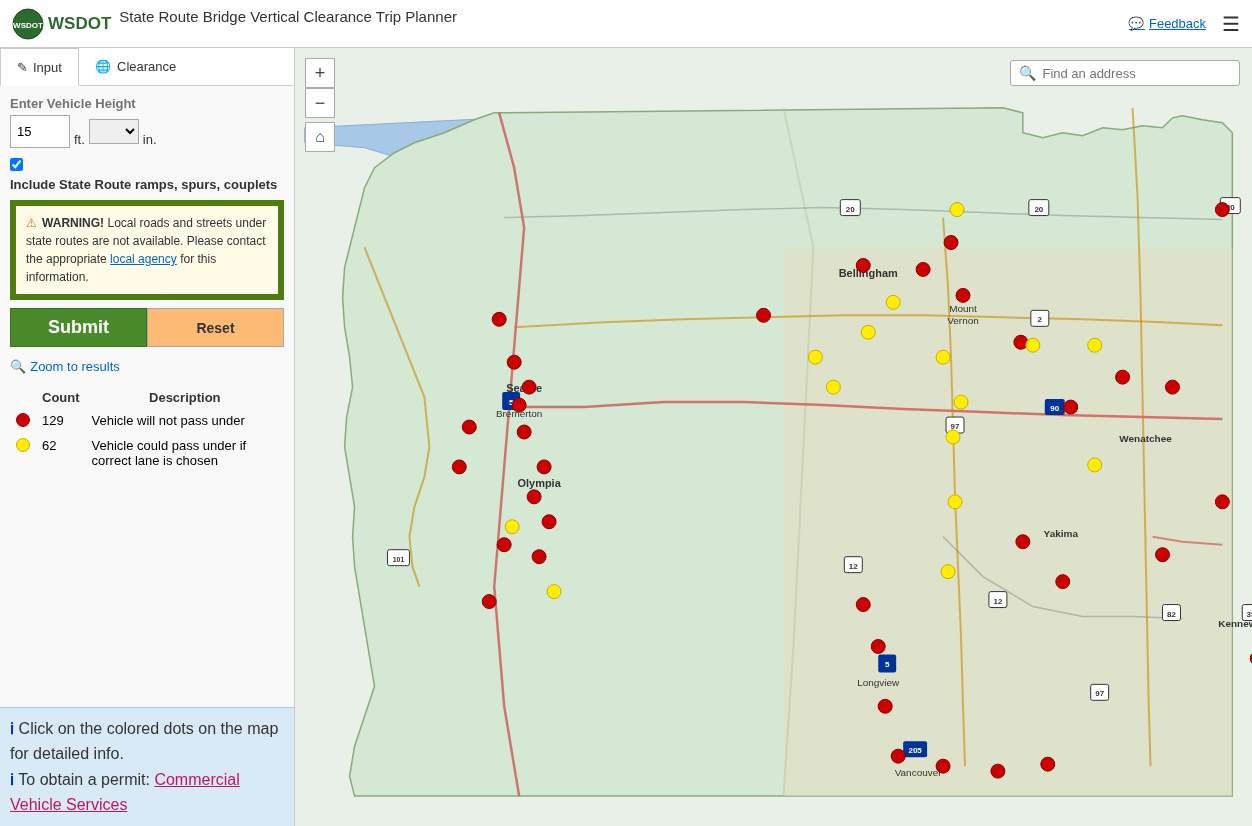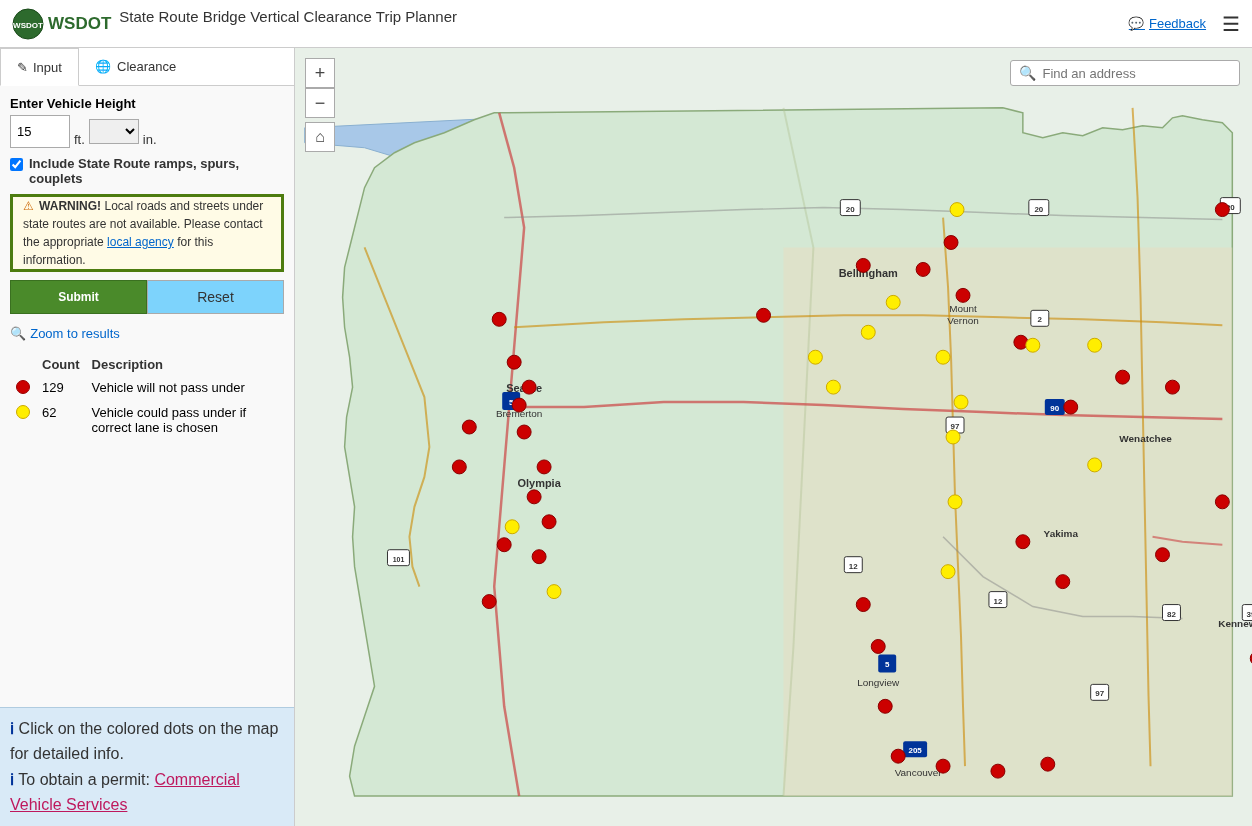--- a/index.html
+++ b/index.html
@@ -99,21 +99,21 @@
     #sidebar-content {
       padding: 10px;
       display: flex;
       flex-direction: column;
       gap: 8px;
     }
 
     .section-label {
       font-weight: bold;
       font-size: 13px;
-      color: #000000;
+      color: #737373;
       margin-bottom: 4px;
     }
 
     
     #height-row {
       display: flex;
       align-items: center;
       gap: 4px;
     }
     #height-ft-input {
@@ -140,35 +140,36 @@
       padding: 4px 6px;
       border: 1px solid #aaa;
       font-size: 13px;
     }
 
     
     #checkbox-row {
       display: flex;
       align-items: flex-start;
       gap: 6px;
+      flex-direction: column;
     }
     #checkbox-row input[type=checkbox] {
       margin-top: 2px;
     }
     #checkbox-label {
       font-size: 13px;
       color: #333;
       font-weight: bold;
     }
 
     
     #warning-box {
       background: #fffbe6;
-      border: 3px solid #4d7c0f;
-      padding: 0 10px;
+      border: 6px solid #4d7c0f;
+      padding: 8px 10px;
       font-size: 12px;
       color: #333;
       line-height: 1.5;
     }
     #warning-box a {
       color: #0066cc;
     }
     .warning-icon {
       color: #cc6600;
       margin-right: 2px;
@@ -178,32 +179,33 @@
     #buttons-row {
       display: flex;
       gap: 0;
     }
     #submit-btn {
       flex: 1;
       background: #4a8a2a;
       color: #fff;
       border: 1px solid #3a7020;
       padding: 8px 0;
-      font-size: 12px;
+      font-size: 18px;
       font-weight: bold;
       cursor: pointer;
     }
     #reset-btn {
       flex: 1;
-      background: #7dd3fc;
+      background: #fdba74;
       color: #333;
       border: 1px solid #aaa;
       padding: 8px 0;
       font-size: 14px;
       cursor: pointer;
+      font-weight: bold;
     }
 
     
     #zoom-to-results {
       display: flex;
       align-items: center;
       gap: 4px;
       color: #0066cc;
       cursor: pointer;
       font-size: 13px;
@@ -211,21 +213,21 @@
       padding: 4px 0;
     }
 
     
     #results-table {
       width: 100%;
       border-collapse: collapse;
       font-size: 13px;
     }
     #results-table th {
-      text-align: left;
+      text-align: center;
       font-weight: bold;
       padding: 4px 6px;
       color: #333;
     }
     #results-table td {
       padding: 4px 6px;
       vertical-align: top;
     }
     .dot {
       width: 14px;

